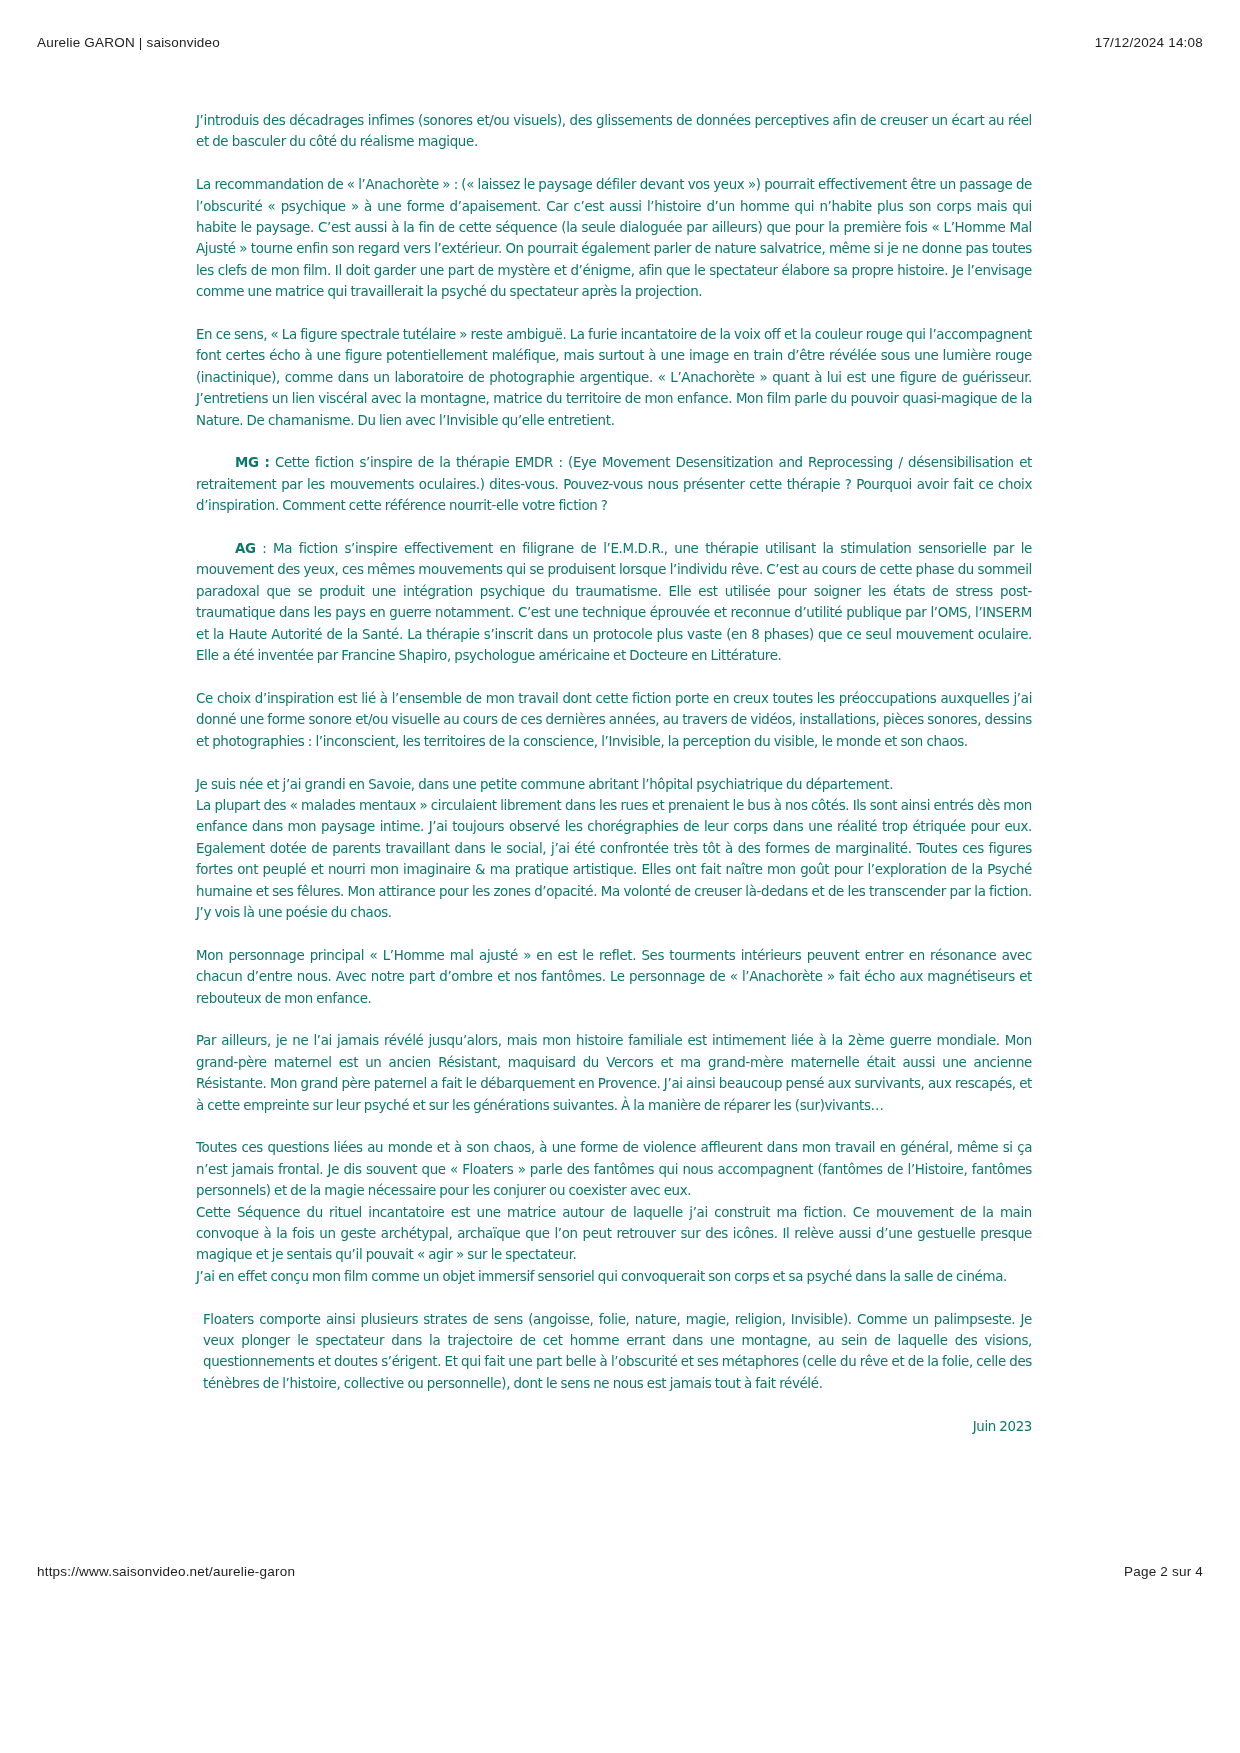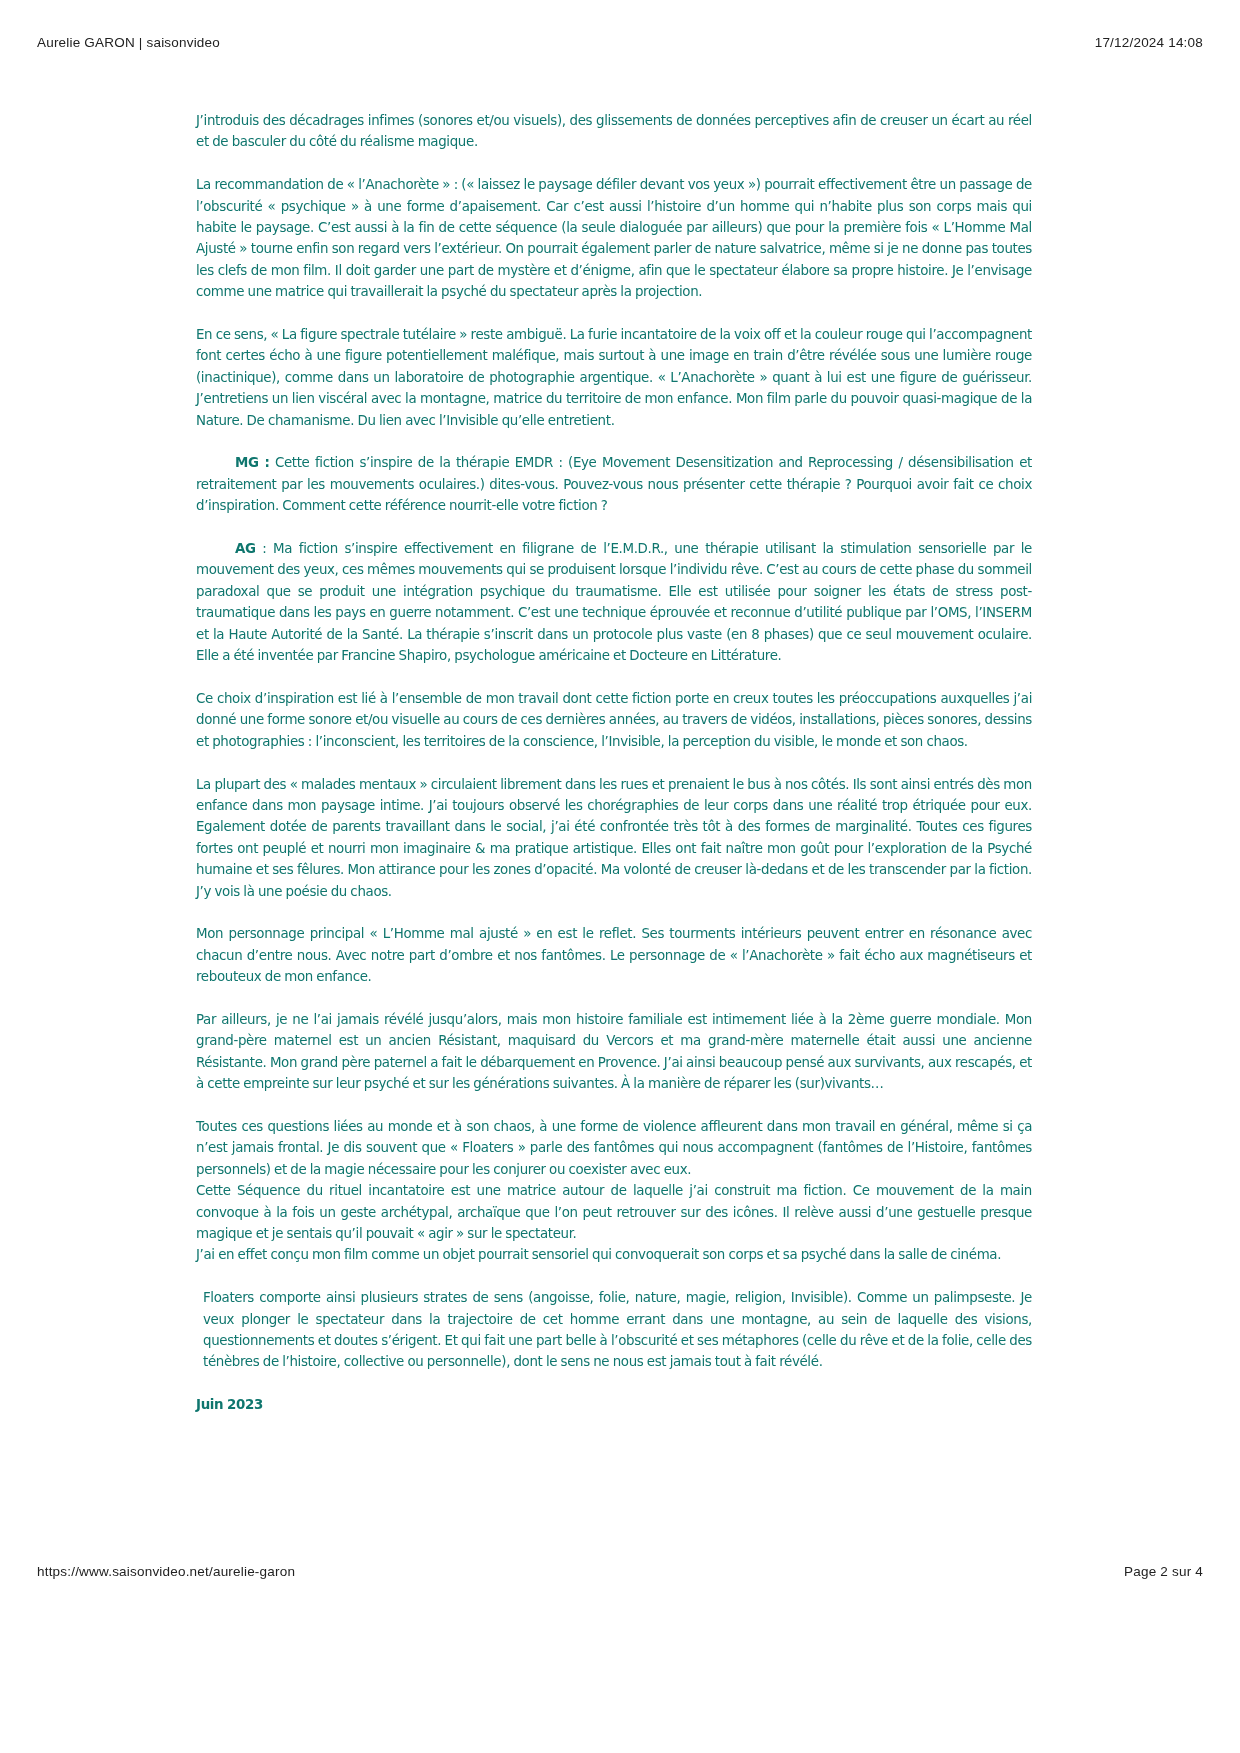--- a/index.html
+++ b/index.html
@@ -49,46 +49,46 @@
   }
   .content p.last-before-sign {
     margin-bottom: 21.4px;
     margin-left: 7px;
   }
   .speaker {
     font-weight: bold;
     margin-left: 39px;
   }
   .signature {
-    text-align: left;
+    text-align: right;
     margin-top: 0;
-    font-weight: bold;
   }
 </style>
 </head>
 <body>
 
 <div class="print-header">
   <span>Aurelie GARON | saisonvideo</span>
   <span>17/12/2024 14:08</span>
 </div>
 
 <div class="content">
   <p>J’introduis des décadrages infimes (sonores et/ou visuels), des glissements de données perceptives afin de creuser un écart au réel et de basculer du côté du réalisme magique.</p>
   <p>La recommandation de « l’Anachorète » : (« laissez le paysage défiler devant vos yeux ») pourrait effectivement être un passage de l’obscurité « psychique » à une forme d’apaisement. Car c’est aussi l’histoire d’un homme qui n’habite plus son corps mais qui habite le paysage. C’est aussi à la fin de cette séquence (la seule dialoguée par ailleurs) que pour la première fois « L’Homme Mal Ajusté » tourne enfin son regard vers l’extérieur. On pourrait également parler de nature salvatrice, même si je ne donne pas toutes les clefs de mon film. Il doit garder une part de mystère et d’énigme, afin que le spectateur élabore sa propre histoire. Je l’envisage comme une matrice qui travaillerait la psyché du spectateur après la projection.</p>
   <p>En ce sens, « La figure spectrale tutélaire » reste ambiguë. La furie incantatoire de la voix off et la couleur rouge qui l’accompagnent font certes écho à une figure potentiellement maléfique, mais surtout à une image en train d’être révélée sous une lumière rouge (inactinique), comme dans un laboratoire de photographie argentique. « L’Anachorète » quant à lui est une figure de guérisseur. J’entretiens un lien viscéral avec la montagne, matrice du territoire de mon enfance. Mon film parle du pouvoir quasi-magique de la Nature. De chamanisme. Du lien avec l’Invisible qu’elle entretient.</p>
   <p><span class="speaker">MG :</span><span> Cette fiction s’inspire de la thérapie EMDR : (Eye Movement Desensitization and Reprocessing / désensibilisation et retraitement par les mouvements oculaires.) dites-vous. Pouvez-vous nous présenter cette thérapie ? Pourquoi avoir fait ce choix d’inspiration. Comment cette référence nourrit-elle votre fiction ?</span></p>
   <p><span class="speaker">AG</span><span> : Ma fiction s’inspire effectivement en filigrane de l’E.M.D.R., une thérapie utilisant la stimulation sensorielle par le mouvement des yeux, ces mêmes mouvements qui se produisent lorsque l’individu rêve. C’est au cours de cette phase du sommeil paradoxal que se produit une intégration psychique du traumatisme. Elle est utilisée pour soigner les états de stress post-traumatique dans les pays en guerre notamment. C’est une technique éprouvée et reconnue d’utilité publique par l’OMS, l’INSERM et la Haute Autorité de la Santé. La thérapie s’inscrit dans un protocole plus vaste (en 8 phases) que ce seul mouvement oculaire. Elle a été inventée par Francine Shapiro, psychologue américaine et Docteure en Littérature.</span></p>
   <p>Ce choix d’inspiration est lié à l’ensemble de mon travail dont cette fiction porte en creux toutes les préoccupations auxquelles j’ai donné une forme sonore et/ou visuelle au cours de ces dernières années, au travers de vidéos, installations, pièces sonores, dessins et photographies : l’inconscient, les territoires de la conscience, l’Invisible, la perception du visible, le monde et son chaos.</p>
+  <p class="tight">Je suis née et j’ai grandi en Savoie, dans une petite commune abritant l’hôpital psychiatrique du département.</p>
   <p>La plupart des « malades mentaux » circulaient librement dans les rues et prenaient le bus à nos côtés. Ils sont ainsi entrés dès mon enfance dans mon paysage intime. J’ai toujours observé les chorégraphies de leur corps dans une réalité trop étriquée pour eux. Egalement dotée de parents travaillant dans le social, j’ai été confrontée très tôt à des formes de marginalité. Toutes ces figures fortes ont peuplé et nourri mon imaginaire &amp; ma pratique artistique. Elles ont fait naître mon goût pour l’exploration de la Psyché humaine et ses fêlures. Mon attirance pour les zones d’opacité. Ma volonté de creuser là-dedans et de les transcender par la fiction. J’y vois là une poésie du chaos.</p>
   <p>Mon personnage principal « L’Homme mal ajusté » en est le reflet. Ses tourments intérieurs peuvent entrer en résonance avec chacun d’entre nous. Avec notre part d’ombre et nos fantômes. Le personnage de « l’Anachorète » fait écho aux magnétiseurs et rebouteux de mon enfance.</p>
   <p>Par ailleurs, je ne l’ai jamais révélé jusqu’alors, mais mon histoire familiale est intimement liée à la 2ème guerre mondiale. Mon grand-père maternel est un ancien Résistant, maquisard du Vercors et ma grand-mère maternelle était aussi une ancienne Résistante. Mon grand père paternel a fait le débarquement en Provence. J’ai ainsi beaucoup pensé aux survivants, aux rescapés, et à cette empreinte sur leur psyché et sur les générations suivantes. À la manière de réparer les (sur)vivants…</p>
   <p class="tight">Toutes ces questions liées au monde et à son chaos, à une forme de violence affleurent dans mon travail en général, même si ça n’est jamais frontal. Je dis souvent que « Floaters » parle des fantômes qui nous accompagnent (fantômes de l’Histoire, fantômes personnels) et de la magie nécessaire pour les conjurer ou coexister avec eux.</p>
   <p class="tight">Cette Séquence du rituel incantatoire est une matrice autour de laquelle j’ai construit ma fiction. Ce mouvement de la main convoque à la fois un geste archétypal, archaïque que l’on peut retrouver sur des icônes. Il relève aussi d’une gestuelle presque magique et je sentais qu’il pouvait « agir » sur le spectateur.</p>
-  <p>J’ai en effet conçu mon film comme un objet pourrait sensoriel qui convoquerait son corps et sa psyché dans la salle de cinéma.</p>
+  <p>J’ai en effet conçu mon film comme un objet immersif sensoriel qui convoquerait son corps et sa psyché dans la salle de cinéma.</p>
   <p class="last-before-sign">Floaters comporte ainsi plusieurs strates de sens (angoisse, folie, nature, magie, religion, Invisible). Comme un palimpseste. Je veux plonger le spectateur dans la trajectoire de cet homme errant dans une montagne, au sein de laquelle des visions, questionnements et doutes s’érigent. Et qui fait une part belle à l’obscurité et ses métaphores (celle du rêve et de la folie, celle des ténèbres de l’histoire, collective ou personnelle), dont le sens ne nous est jamais tout à fait révélé.</p>
   <p class="signature">Juin 2023</p>
 </div>
 
 <div class="print-footer">
   <span>https://www.saisonvideo.net/aurelie-garon</span>
   <span>Page 2 sur 4</span>
 </div>
 
 </body></html>

